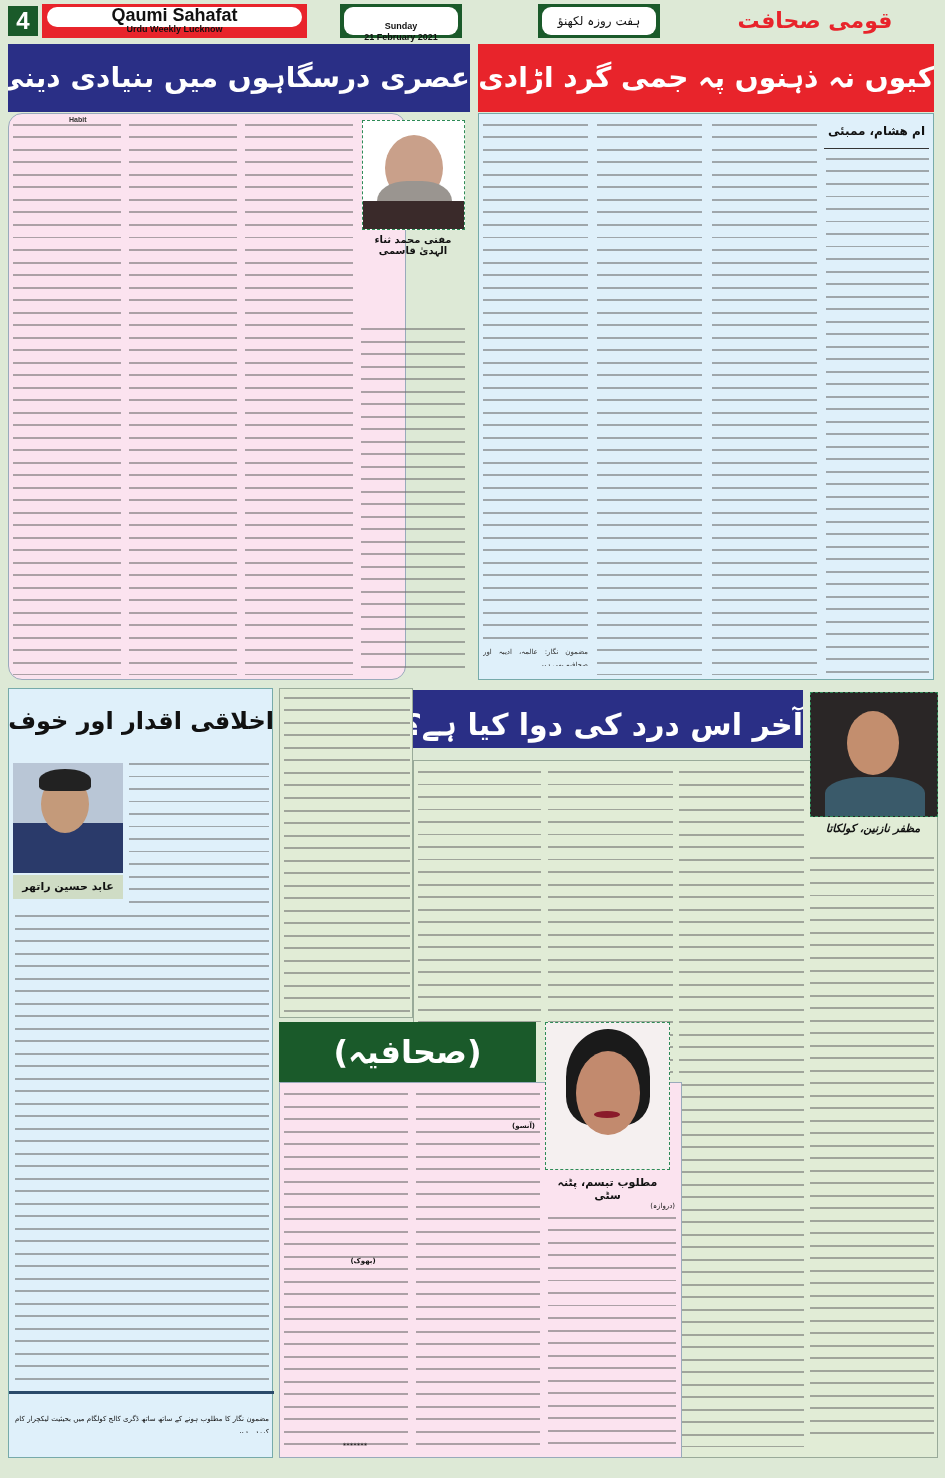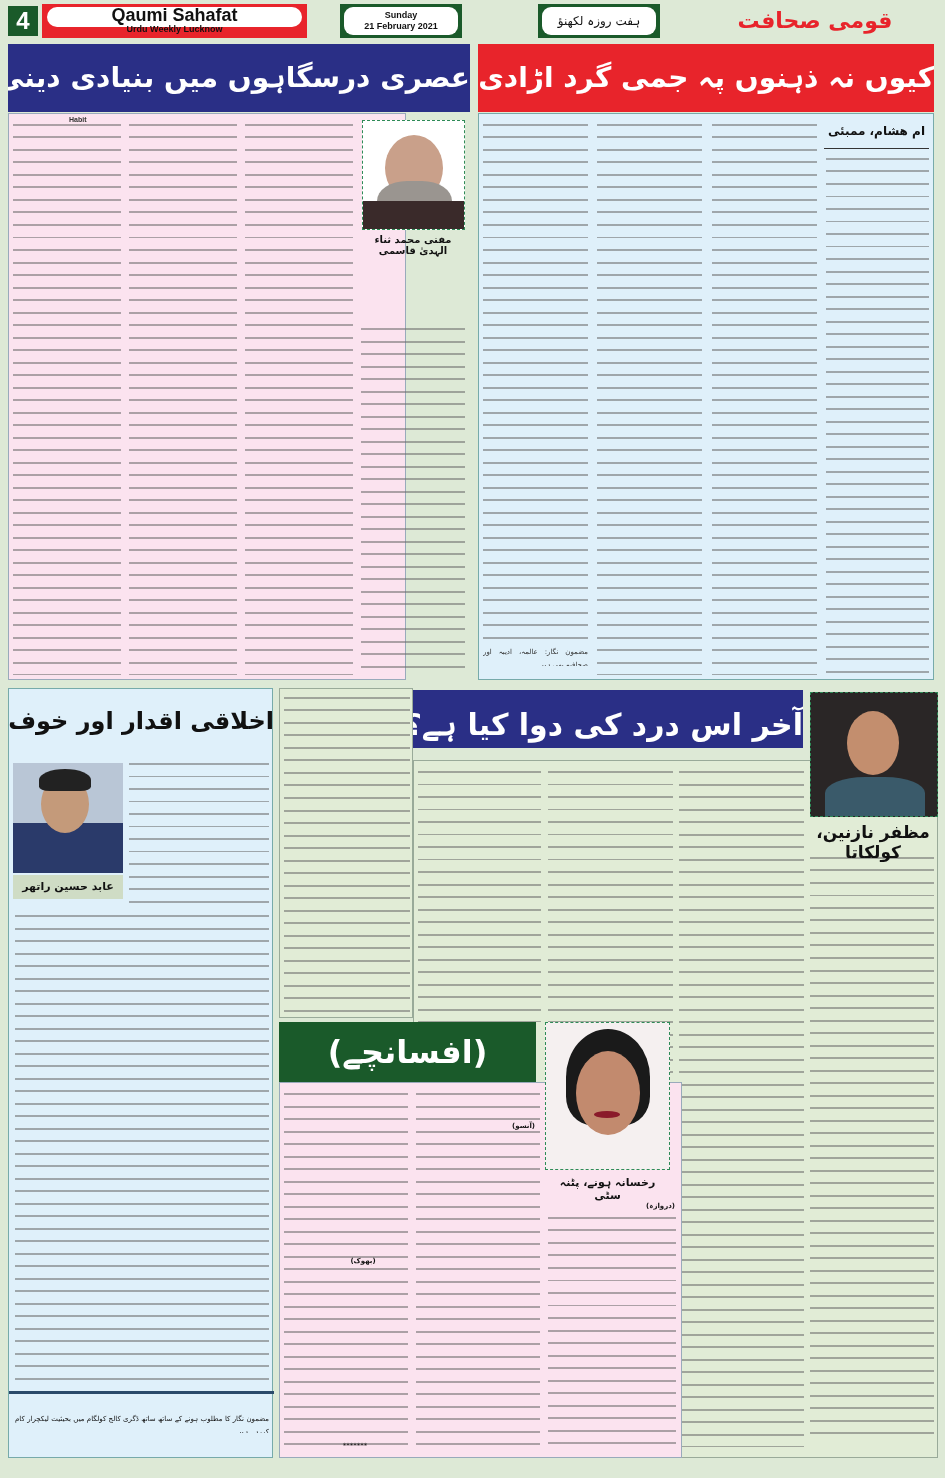--- a/index.html
+++ b/index.html
@@ -5,21 +5,21 @@
 *{box-sizing:border-box;margin:0;padding:0;}
 body{width:945px;height:1478px;background:#dde9d6;font-family:"DejaVu Sans",sans-serif;position:relative;overflow:hidden;}
 .abs{position:absolute;}
 .masthead{left:0;top:0;width:945px;height:40px;background:#dde9d6;}
 .page-num{left:8px;top:6px;width:30px;height:30px;background:#1a5a2a;color:#fff;font:bold 24px "Liberation Sans",sans-serif;text-align:center;line-height:30px;}
 .title-box{left:42px;top:4px;width:265px;height:34px;background:#e8242b;padding:3px 5px;}
 .title-inner{background:#fff;border-radius:10px;height:20px;text-align:center;}
 .title-main{font:bold 18px "Liberation Sans",sans-serif;color:#111;line-height:17px;display:block;}
 .title-sub{font:bold 9px "Liberation Sans",sans-serif;color:#111;display:block;}
 .date-box{left:340px;top:4px;width:122px;height:34px;background:#1a5a2a;padding:3px 4px;}
-.date-inner{background:#fff;border-radius:9px;height:28px;text-align:center;font:bold 9px "Liberation Sans",sans-serif;color:#111;padding-top:3px;line-height:11px;}
+.date-inner{background:#fff;border-radius:9px;height:28px;text-align:center;font:bold 9px "Liberation Sans",sans-serif;color:#111;padding-top:14px;line-height:11px;}
 .weekly-box{left:538px;top:4px;width:122px;height:34px;background:#1a5a2a;padding:3px 4px;}
 .weekly-inner{background:#fff;border-radius:9px;height:28px;text-align:center;font:12px "DejaVu Serif",serif;line-height:28px;color:#111;}
 .urdu-brand{left:700px;top:4px;width:230px;height:34px;text-align:center;font:bold 22px "DejaVu Sans",sans-serif;color:#e8242b;line-height:34px;}
 .headline{color:#fff;font:bold 28px "DejaVu Sans",sans-serif;text-align:center;direction:rtl;overflow:hidden;white-space:nowrap;}
 .hl-left{left:8px;top:44px;width:462px;height:68px;background:#2a2f86;line-height:68px;}
 .hl-right{left:478px;top:44px;width:456px;height:68px;background:#e8242b;line-height:68px;}
 .panel-pink{background:#fbe3ef;border:1px solid #9ab;}
 .panel-blue{background:#dff0fa;border:1px solid #7aa;}
 .panel-green{background:#e1ecd6;border:1px solid #9a9;}
 .col-text{font:7px "DejaVu Sans",sans-serif;color:#333;direction:rtl;text-align:justify;line-height:12.5px;overflow:hidden;}
@@ -47,21 +47,21 @@
   </div>
 </div>
 <div class="abs weekly-box">
   <div class="weekly-inner">ہفت روزہ لکھنؤ</div>
 </div>
 <div class="abs urdu-brand">قومی صحافت</div>
 
 <div class="abs headline hl-left">عصری درسگاہوں میں بنیادی دینی تعلیم کی ضرورت</div>
 <div class="abs headline hl-right">کیوں نہ ذہنوں پہ جمی گرد اڑادی جائے</div>
 
-<div class="abs panel-pink" style="left:8px;top:113px;width:398px;height:567px;">
+<div class="abs panel-pink" style="left:8px;top:113px;width:398px;height:567px;border-radius:14px;">
   <div class="abs col-text lines" style="left:4px;top:6px;width:108px;height:555px;"></div>
   <div class="abs col-text lines" style="left:120px;top:6px;width:108px;height:555px;"></div>
   <div class="abs col-text lines" style="left:236px;top:6px;width:108px;height:555px;"></div>
   <div class="abs col-text lines" style="left:352px;top:210px;width:104px;height:350px;"></div>
   <div class="abs photo" style="left:353px;top:6px;width:103px;height:110px;">
     <div class="face" style="left:22px;top:14px;width:58px;height:66px;background:#c9a08a;"></div>
     <div class="abs" style="left:14px;top:60px;width:75px;height:50px;background:#9a9590;border-radius:40% 40% 0 0;"></div>
     <div class="abs" style="left:0;top:80px;width:103px;height:30px;background:#3a2a2a;"></div>
   </div>
   <div class="abs byline" style="left:352px;top:120px;width:104px;font-size:10px;">مفتی محمد ثناء الہدیٰ قاسمی</div>
@@ -101,31 +101,31 @@
 <div class="abs panel-green" style="left:413px;top:760px;width:525px;height:698px;">
   <div class="abs col-text lines" style="left:4px;top:6px;width:123px;height:255px;"></div>
   <div class="abs col-text lines" style="left:134px;top:6px;width:125px;height:650px;"></div>
   <div class="abs col-text lines" style="left:265px;top:6px;width:125px;height:680px;"></div>
   <div class="abs col-text lines" style="left:396px;top:92px;width:124px;height:590px;"></div>
 </div>
 <div class="abs photo" style="left:810px;top:692px;width:128px;height:125px;background:#2a2626;">
   <div class="face" style="left:36px;top:18px;width:52px;height:64px;background:#c38e6e;"></div>
   <div class="abs" style="left:14px;top:84px;width:100px;height:40px;background:#3a5a6a;border-radius:40% 40% 0 0;"></div>
 </div>
-<div class="abs byline" style="left:808px;top:822px;width:130px;font-size:17px;">مظفر نازنین، کولکاتا</div>
+<div class="abs byline" style="left:808px;top:822px;width:130px;font-size:11px;font-style:italic;">مظفر نازنین، کولکاتا</div>
 
-<div class="abs headline" style="left:279px;top:1022px;width:257px;height:60px;line-height:60px;background:#1a5a2a;font-size:32px;">(افسانچے)</div>
+<div class="abs headline" style="left:279px;top:1022px;width:257px;height:60px;line-height:60px;background:#1a5a2a;font-size:32px;">(صحافیہ)</div>
 
 <div class="abs panel-pink" style="left:279px;top:1082px;width:403px;height:376px;">
   <div class="abs col-text lines" style="left:4px;top:6px;width:124px;height:360px;"></div>
   <div class="abs col-text lines" style="left:136px;top:6px;width:124px;height:360px;"></div>
   <div class="abs col-text lines" style="left:268px;top:130px;width:128px;height:236px;"></div>
 </div>
 <div class="abs photo" style="left:545px;top:1022px;width:125px;height:148px;background:#f5f0f0;">
   <div class="abs" style="left:20px;top:6px;width:84px;height:96px;background:#1a1a1a;border-radius:50% 50% 30% 30%;"></div>
   <div class="face" style="left:30px;top:28px;width:64px;height:84px;background:#c28a6e;"></div>
   <div class="abs" style="left:48px;top:88px;width:26px;height:7px;background:#8a1a2a;border-radius:50%;"></div>
 </div>
-<div class="abs byline" style="left:545px;top:1176px;width:125px;font-size:11px;">رخسانہ ہونے، پٹنہ سٹی</div>
-<div class="abs col-text" style="left:600px;top:1200px;width:75px;font-weight:bold;color:#111;">(دروازہ)</div>
+<div class="abs byline" style="left:545px;top:1176px;width:125px;font-size:11px;">مطلوب تبسم، پٹنہ سٹی</div>
+<div class="abs col-text" style="left:600px;top:1200px;width:75px;font-weight:normal;color:#111;">(دروازہ)</div>
 <div class="abs col-text" style="left:440px;top:1120px;width:95px;font-weight:bold;color:#111;">(آنسو)</div>
 <div class="abs col-text" style="left:308px;top:1255px;width:110px;font-weight:bold;color:#111;text-align:center;">(بھوک)</div>
 <div class="abs col-text" style="left:300px;top:1440px;width:110px;text-align:center;color:#111;direction:ltr;">*******</div>
 
 </body></html>

